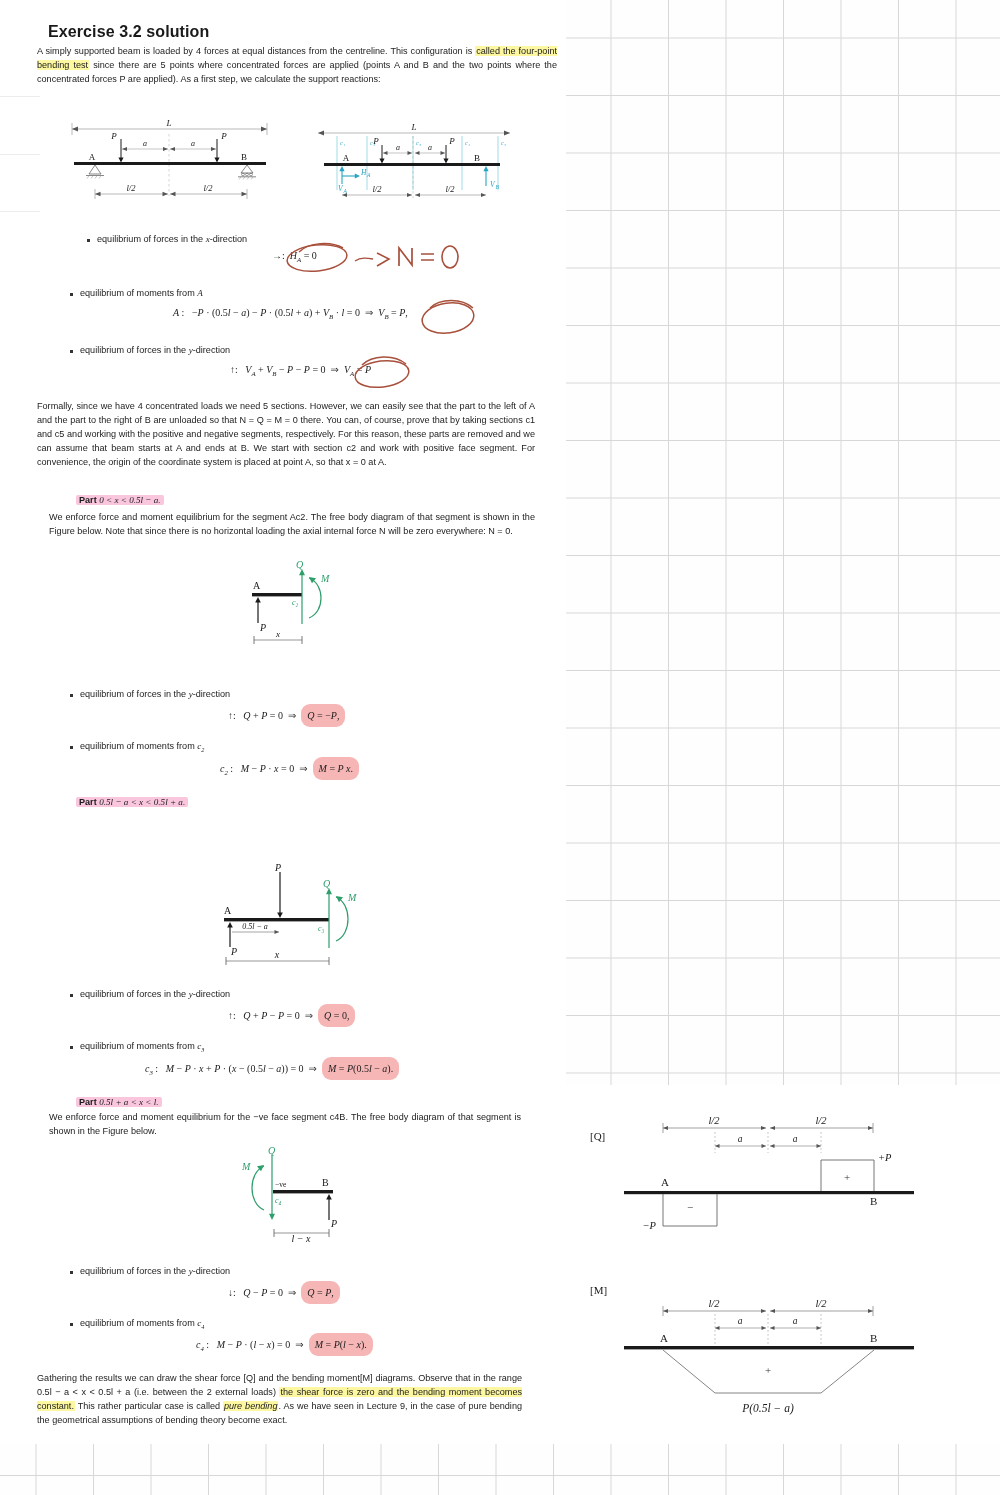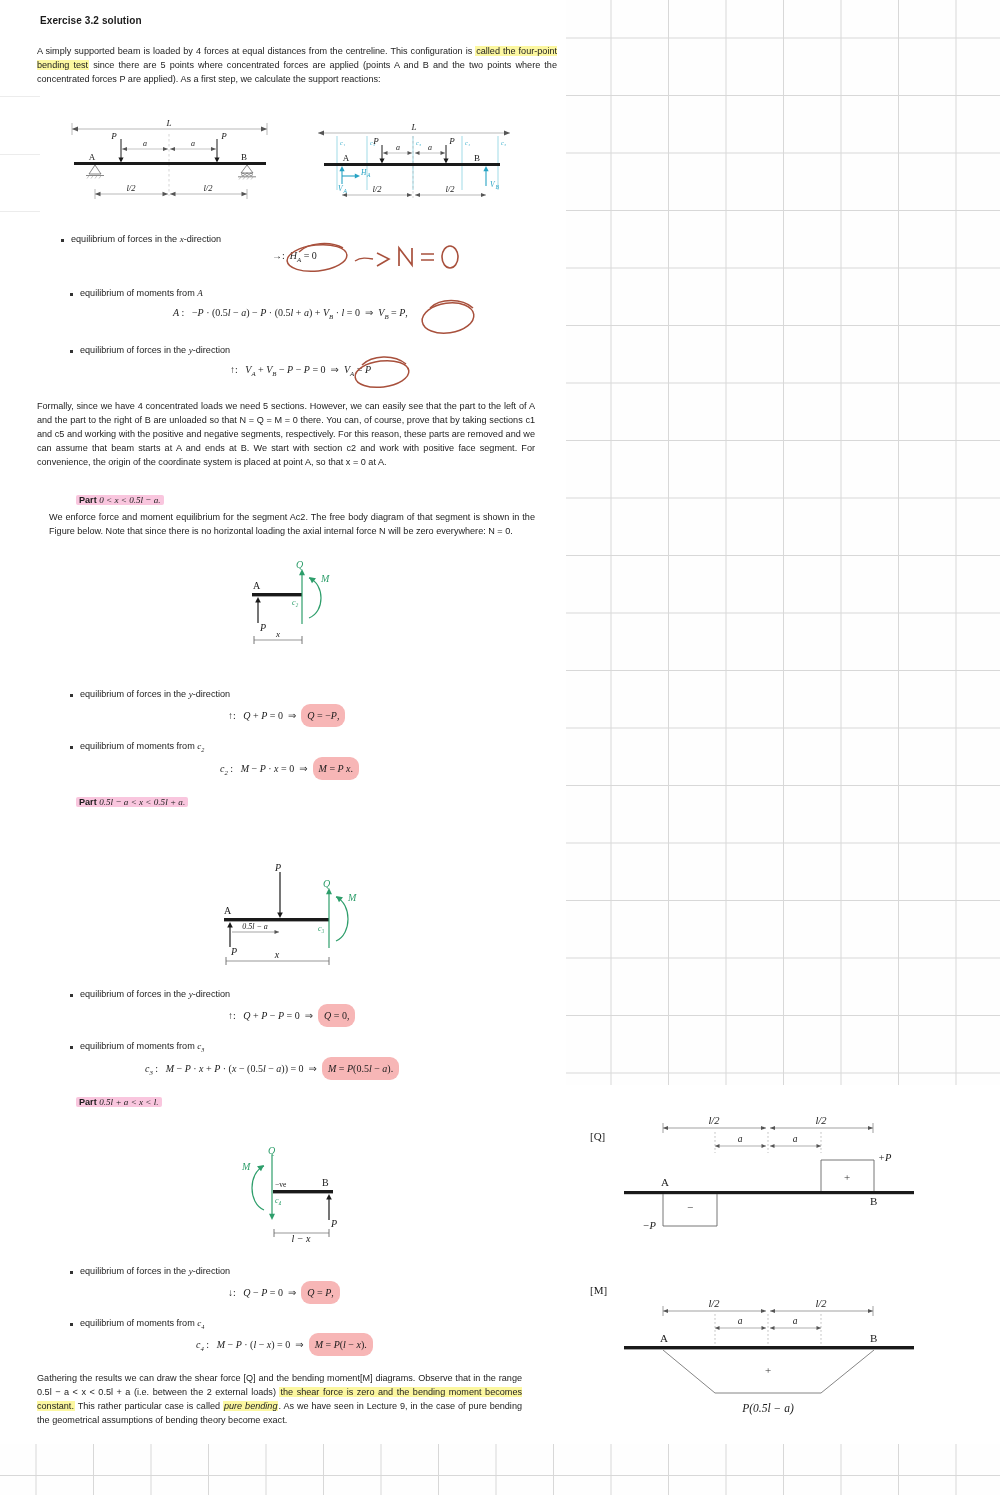--- a/index.html
+++ b/index.html
@@ -30,21 +30,21 @@
     background:#ffffff;z-index:1;
   }
   
   .bleed-rule{position:absolute;height:1px;background:#ececec;z-index:2;}
 
   #doc{
     position:absolute;left:0;top:0;width:566px;height:1444px;z-index:5;
     color:#1a1a1a;
   }
   h1.title{
-    font-size:10px;font-weight:bold;margin:7px;
+    font-size:16px;font-weight:bold;margin:15px;
     position:absolute;left:33px;top:8px;letter-spacing:.1px;
   }
   p.para{
     position:absolute;font-size:9.1px;line-height:14.1px;
     text-align:justify;margin:0;color:#1c1c1c;
   }
   .math{font-family:"Liberation Serif", serif;font-style:italic;}
   .mathup{font-family:"Liberation Serif", serif;font-style:normal;}
   sub{font-size:.68em;}
   .hl-yellow{background:#fcf7a0;padding:0 1px;}
@@ -209,21 +209,21 @@
       <path d="M32,77 l5,-2 l0,4 z" fill="#555"></path>
       <path d="M102,77 l-5,-2 l0,4 z" fill="#555"></path>
       <text x="67" y="74" font-family="Liberation Serif, serif" font-style="italic" font-size="8.5" text-anchor="middle" fill="#1a1a1a">l/2</text>
       <line x1="105" y1="77" x2="176" y2="77" stroke="#8a8a8a" stroke-width="0.6"></line>
       <path d="M105,77 l5,-2 l0,4 z" fill="#555"></path>
       <path d="M176,77 l-5,-2 l0,4 z" fill="#555"></path>
       <text x="140" y="74" font-family="Liberation Serif, serif" font-style="italic" font-size="8.5" text-anchor="middle" fill="#1a1a1a">l/2</text>
     </svg>
   </div>
 
-  <div class="bullet-row" style="left:71px;top:234px;">
+  <div class="bullet-row" style="left:97px;top:234px;">
     equilibrium of forces in the <span class="math">x</span>-direction
   </div>
   <div class="eq" style="left:272px;top:250px;">
     <span class="mathup">→</span>:&nbsp;&nbsp;<span class="math">H</span><sub class="math">A</sub> = 0
   </div>
 
   <svg class="fig" style="left:285px;top:238px;" width="190" height="42">
     <ellipse cx="32" cy="20" rx="30" ry="13" fill="none" stroke="#a8503c" stroke-width="1.5" transform="rotate(-6 32 20)"></ellipse>
     <path d="M14,14 C24,4 46,3 58,10" fill="none" stroke="#a8503c" stroke-width="1.5"></path>
     <path d="M70,23 C76,19 82,20 88,21" fill="none" stroke="#a8503c" stroke-width="1.4"></path>
@@ -348,20 +348,21 @@
   <div class="bullet-row" style="left:80px;top:1041px;">
     equilibrium of moments from <span class="math">c</span><sub class="math">3</sub>
   </div>
   <div class="eq" style="left:145px;top:1063px;">
     <span class="math">c</span><sub class="math">3</sub>&nbsp;:&nbsp;&nbsp;&nbsp;<span class="math">M</span> − <span class="math">P</span> · <span class="math">x</span> + <span class="math">P</span> · (<span class="math">x</span> − (0.5<span class="math">l</span> − <span class="math">a</span>)) = 0&nbsp;&nbsp;⇒&nbsp;&nbsp;<span class="hl-red"><span class="math">M</span> = <span class="math">P</span>(0.5<span class="math">l</span> − <span class="math">a</span>).</span>
   </div>
 
   <div class="parthead" style="left:49px;top:1097px;">
     <span class="hl-pink-head"><b>Part</b> <span class="math">0.5l + a &lt; x &lt; l.</span></span>
   </div>
+  <p class="para" style="left:49px;top:1110px;width:472px;"><span>We enforce force and moment equilibrium for the −ve face segment c4B. The free body diagram of that segment is shown in the Figure below.</span></p>
 
   <div class="fig" style="left:228px;top:1145px;">
     <svg width="125" height="105" viewBox="0 0 125 105">
       <rect x="45" y="45" width="60" height="3.4" fill="#1a1a1a"></rect>
       <text x="94" y="41" font-family="Liberation Serif, serif" font-size="10" fill="#1a1a1a">B</text>
       <text x="47" y="42" font-family="Liberation Serif, serif" font-size="7.5" fill="#1a1a1a">−ve</text>
       <text x="47" y="58" font-family="Liberation Serif, serif" font-style="italic" font-size="8" fill="#2e9e6b">c₄</text>
 
       <line x1="44" y1="10" x2="44" y2="70" stroke="#2e9e6b" stroke-width="1.2"></line>
       <path d="M44,75 l-3,-6.2 l6,0 z" fill="#2e9e6b"></path>

